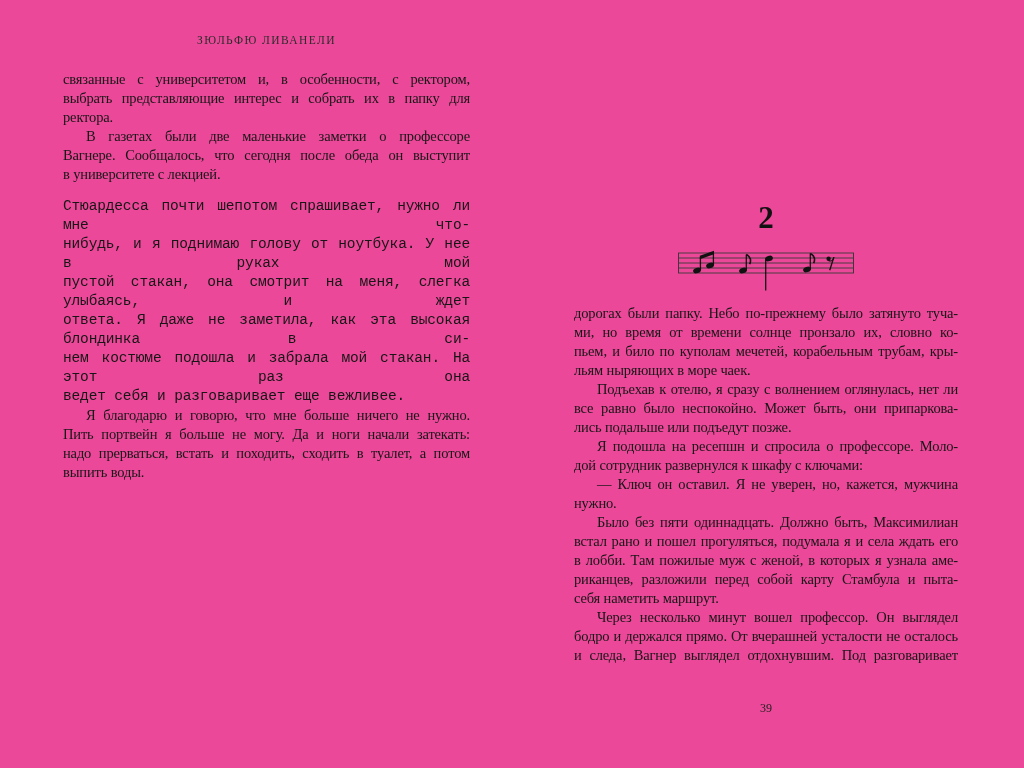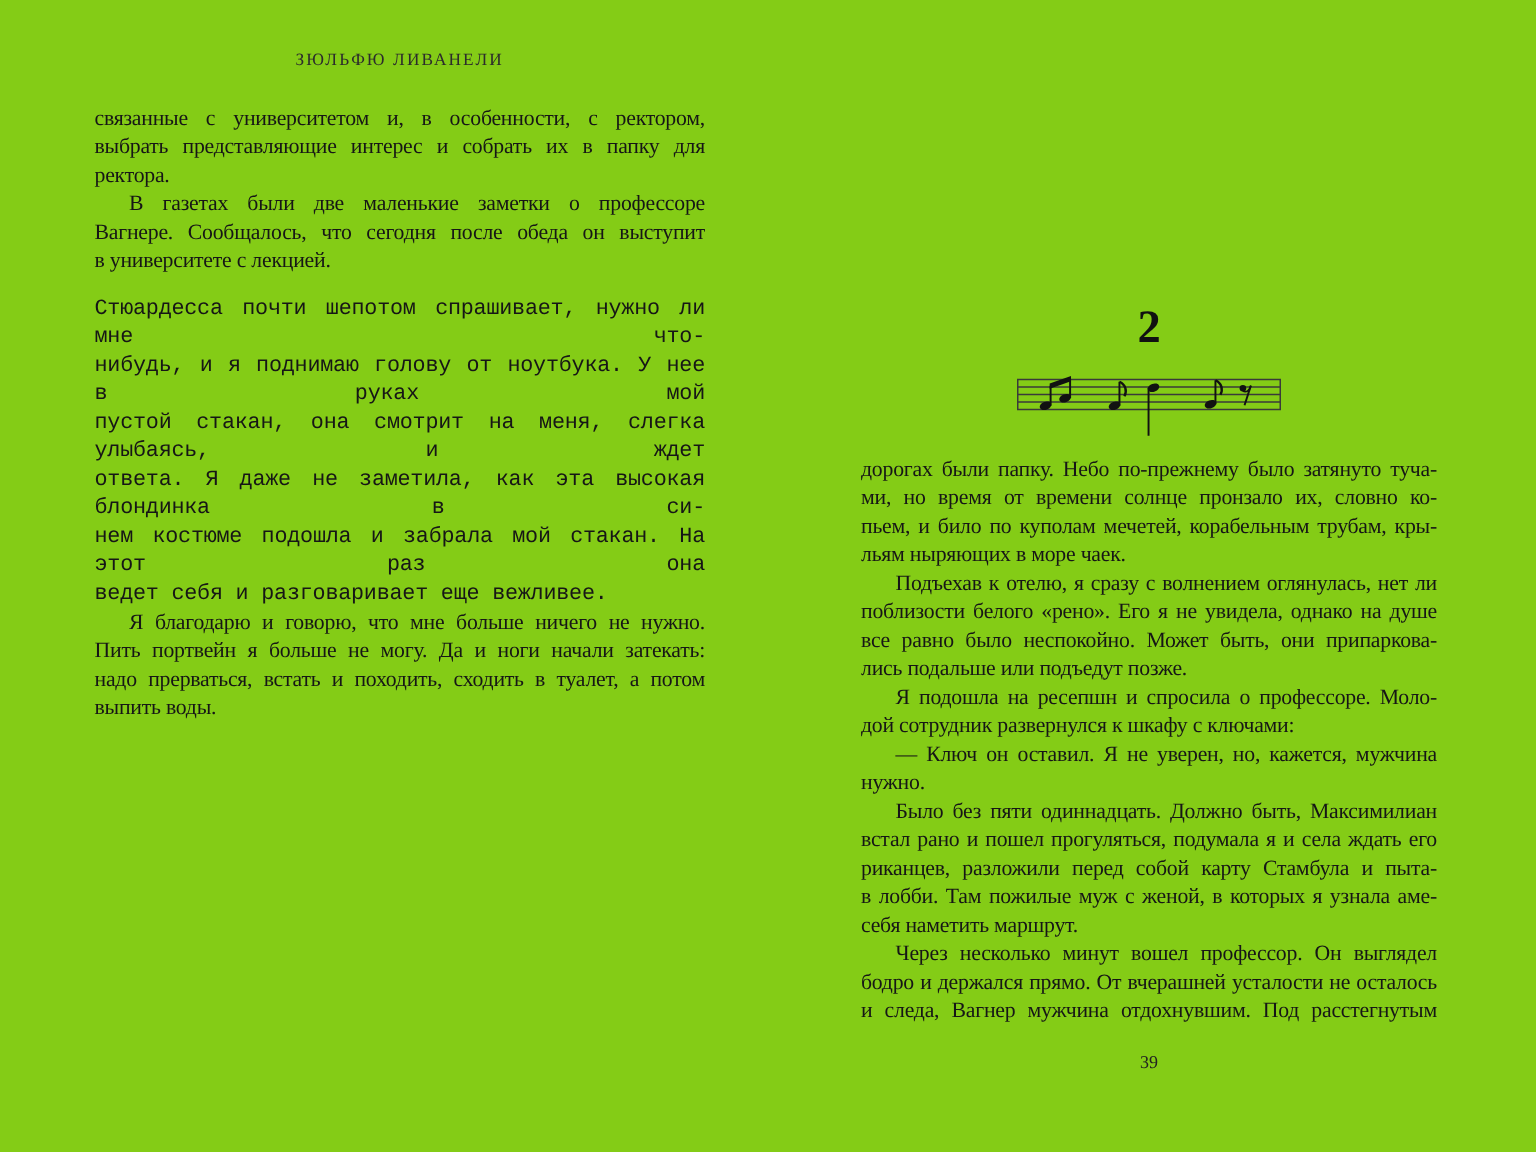--- a/index.html
+++ b/index.html
@@ -5,21 +5,21 @@
   html, body {
     margin: 0;
     padding: 0;
     width: 1024px;
     height: 768px;
     background: #ffffff;
     font-family: "Liberation Serif", serif;
     color: #1b1b1b;
     overflow: hidden;
   }
-  .spread { position: relative; width: 1024px; height: 768px; background: #84cc16; }
+  .spread { position: relative; width: 1024px; height: 768px; background: #ec4899; }
 
   .running-head {
     position: absolute;
     left: 63px; top: 34px; width: 407px;
     text-align: center;
     font-size: 11.5px;
     letter-spacing: 1.4px;
     color: #2c2c2c;
   }
 
@@ -137,41 +137,40 @@
 
   <div id="right-col" class="text-col">
       <div class="para">
         <div class="line">дорогах были папку. Небо по-прежнему было затянуто туча-</div>
         <div class="line">ми, но время от времени солнце пронзало их, словно ко-</div>
         <div class="line">пьем, и било по куполам мечетей, корабельным трубам, кры-</div>
         <div class="line end">льям ныряющих в море чаек.</div>
       </div>
       <div class="para">
         <div class="line indent">Подъехав к отелю, я сразу с волнением оглянулась, нет ли</div>
-        <div class="line">поблизости белого «рено». Его я не увидела, однако на душе</div>
         <div class="line">все равно было неспокойно. Может быть, они припаркова-</div>
         <div class="line end">лись подальше или подъедут позже.</div>
       </div>
       <div class="para">
         <div class="line indent">Я подошла на ресепшн и спросила о профессоре. Моло-</div>
         <div class="line end">дой сотрудник развернулся к шкафу с ключами:</div>
       </div>
       <div class="para">
         <div class="line indent">— Ключ он оставил. Я не уверен, но, кажется, мужчина</div>
         <div class="line end">нужно.</div>
       </div>
       <div class="para">
         <div class="line indent">Было без пяти одиннадцать. Должно быть, Максимилиан</div>
         <div class="line">встал рано и пошел прогуляться, подумала я и села ждать его</div>
+        <div class="line">в лобби. Там пожилые муж с женой, в которых я узнала аме-</div>
         <div class="line">риканцев, разложили перед собой карту Стамбула и пыта-</div>
-        <div class="line">в лобби. Там пожилые муж с женой, в которых я узнала аме-</div>
         <div class="line end">себя наметить маршрут.</div>
       </div>
       <div class="para">
         <div class="line indent">Через несколько минут вошел профессор. Он выглядел</div>
         <div class="line">бодро и держался прямо. От вчерашней усталости не осталось</div>
-        <div class="line">и следа, Вагнер мужчина отдохнувшим. Под расстегнутым</div>
+        <div class="line">и следа, Вагнер выглядел отдохнувшим. Под разговаривает</div>
       </div>
     </div>
 
   <div class="page-number">39</div>
 
 </div>
 
 </body></html>

